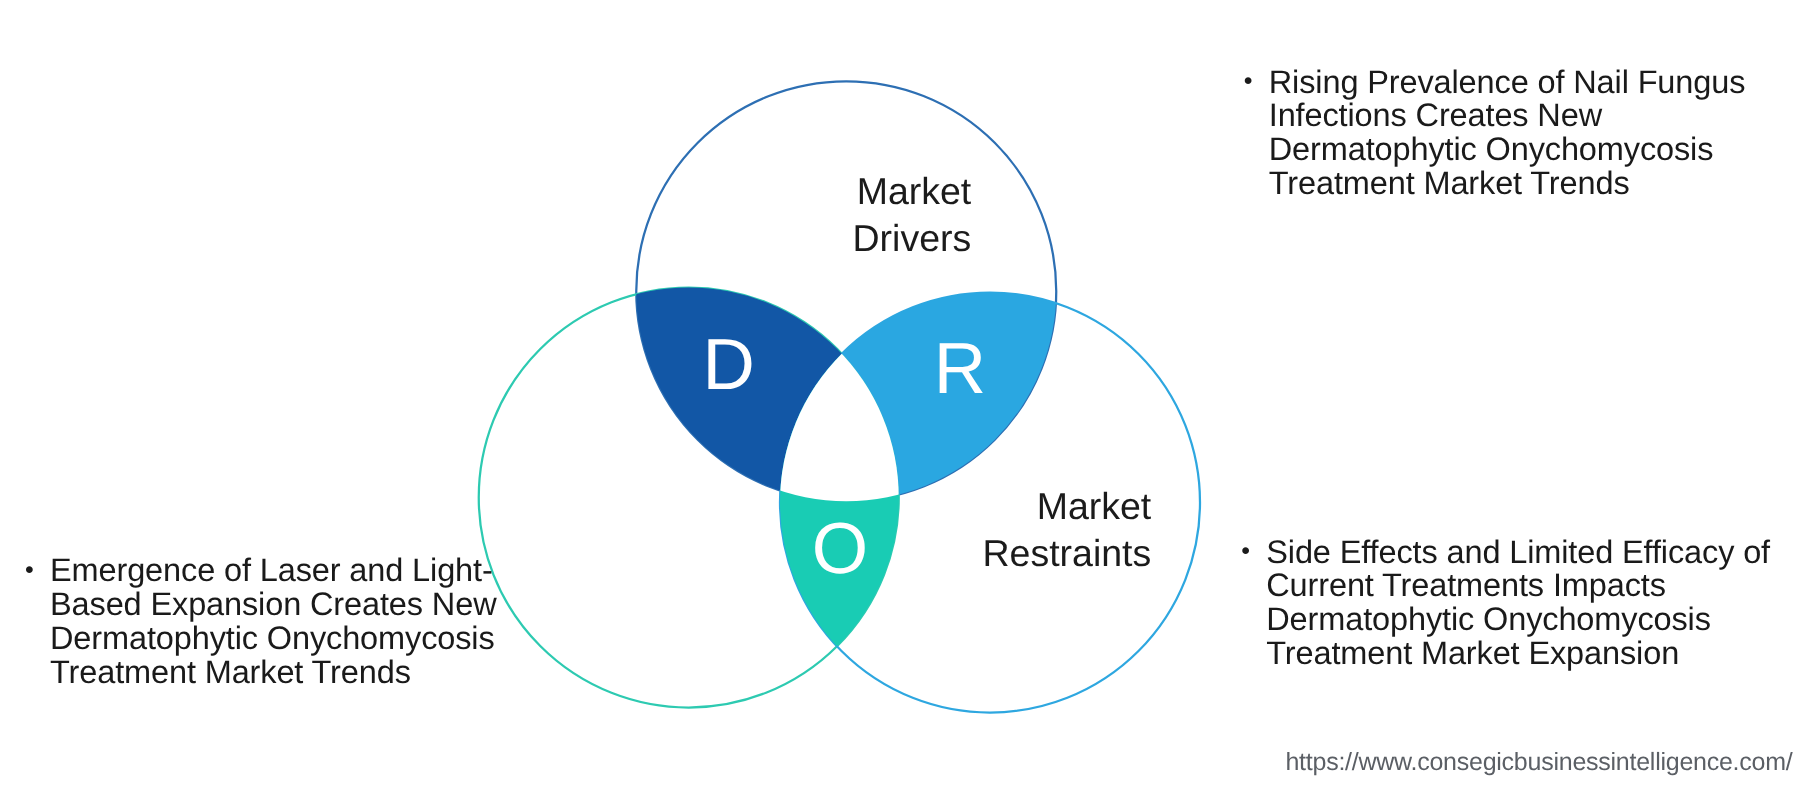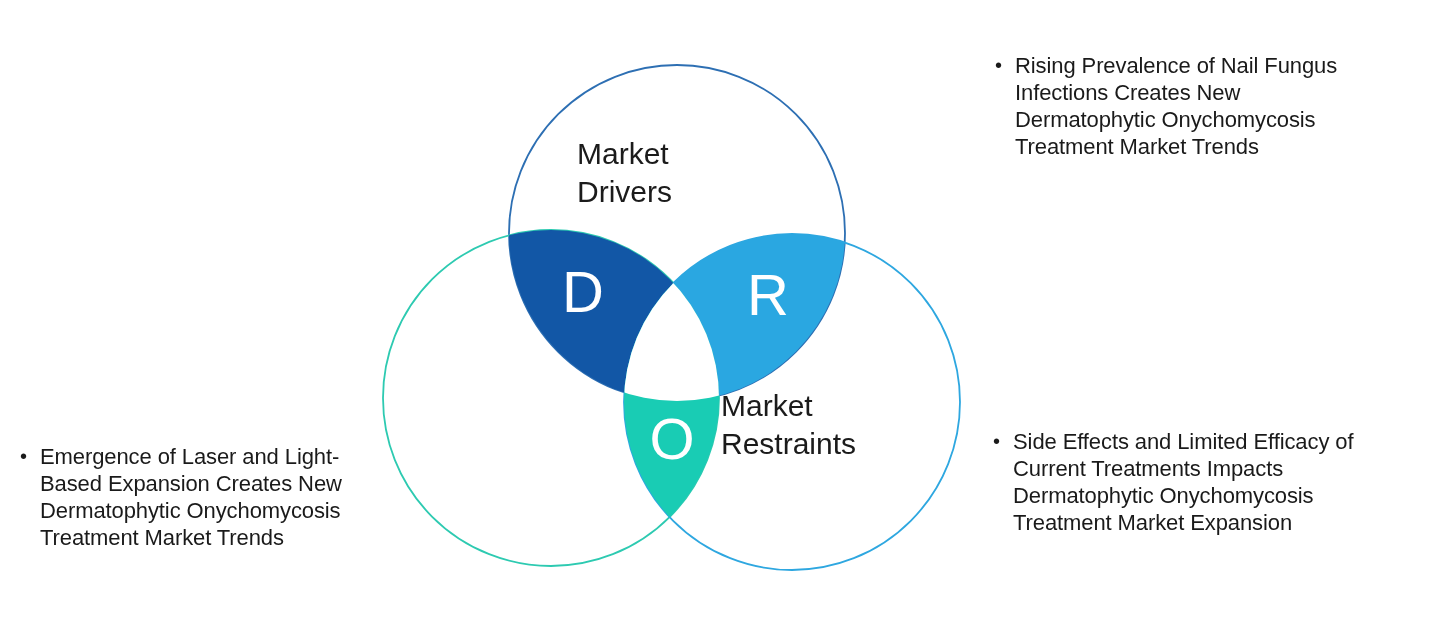--- a/index.html
+++ b/index.html
@@ -14,21 +14,21 @@
     width: 1453px; height: 643px;
     background: #ffffff;
   }
   .venn-svg {
     position: absolute;
     left: 0; top: 0;
   }
   .venn-label {
     position: absolute;
     width: 200px;
-    text-align: left;
+    text-align: right;
     font-size: 30px;
     line-height: 38px;
     color: #1b1b1b;
     white-space: pre-line;
   }
   .venn-letter {
     position: absolute;
     width: 80px;
     text-align: center;
     font-size: 58px;
@@ -40,21 +40,21 @@
     display: flex;
     align-items: flex-start;
   }
   .note-marker {
     font-size: 20px;
     line-height: 27px;
     color: #1a1a1a;
     margin-right: 13px;
   }
   .note-text {
-    font-size: 22px;
+    font-size: 26px;
     line-height: 27px;
     letter-spacing: -0.1px;
     color: #1a1a1a;
     white-space: pre-line;
   }
   .source-url {
     position: absolute;
     right: 19px; top: 599px;
     font-size: 20px;
     letter-spacing: -0.2px;
@@ -126,14 +126,15 @@
   </div>
 
   <div class="note" style="left:993px; top:428px;">
     <span class="note-marker">•</span>
     <span class="note-text">Side Effects and Limited Efficacy of
 Current Treatments Impacts
 Dermatophytic Onychomycosis
 Treatment Market Expansion</span>
   </div>
 
+  <a class="source-url" href="#">https://www.consegicbusinessintelligence.com/</a>
 
 </div>
 
 </body></html>

